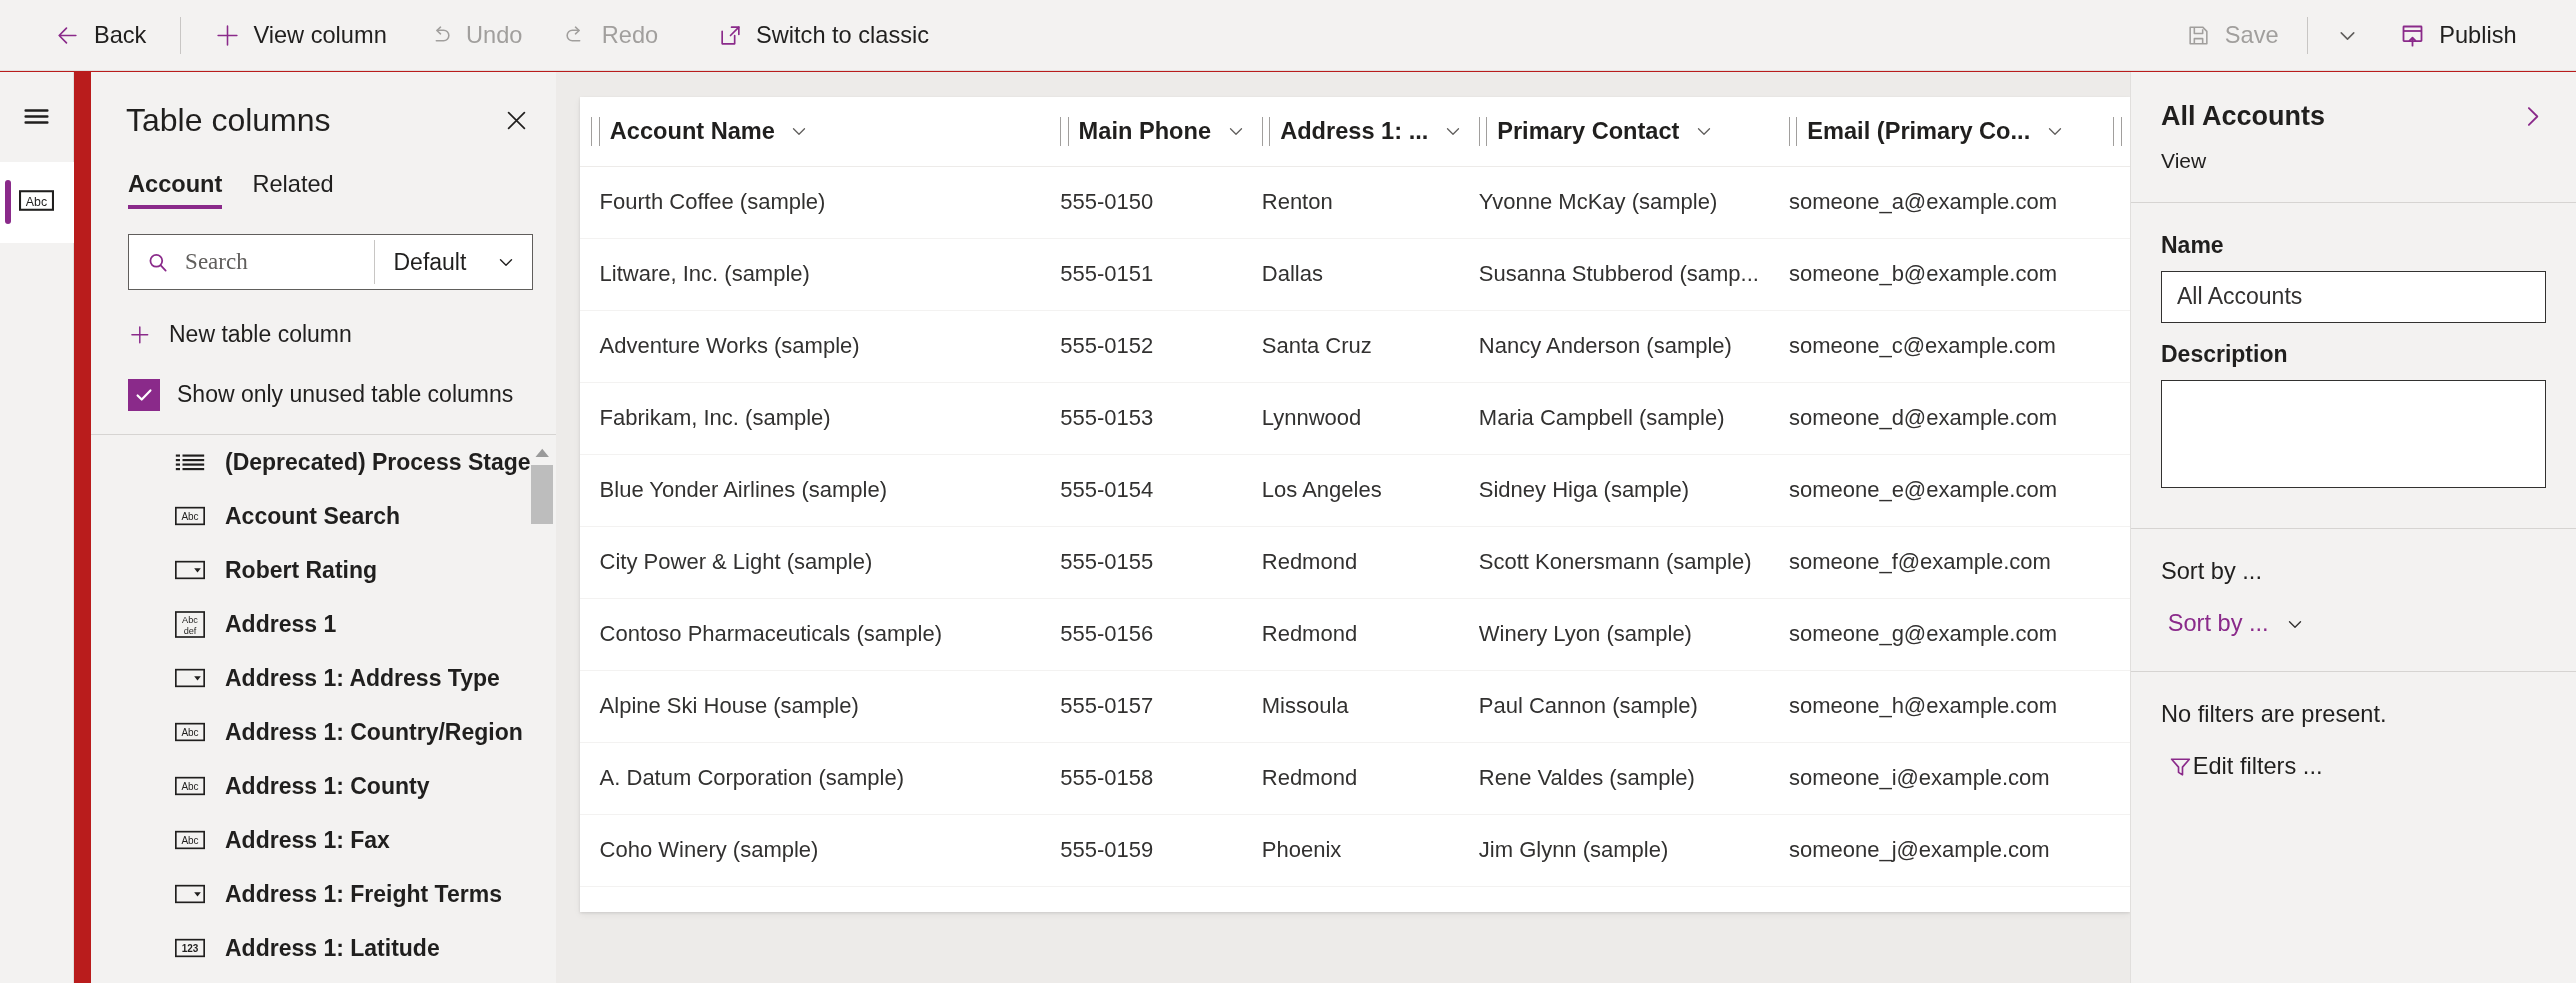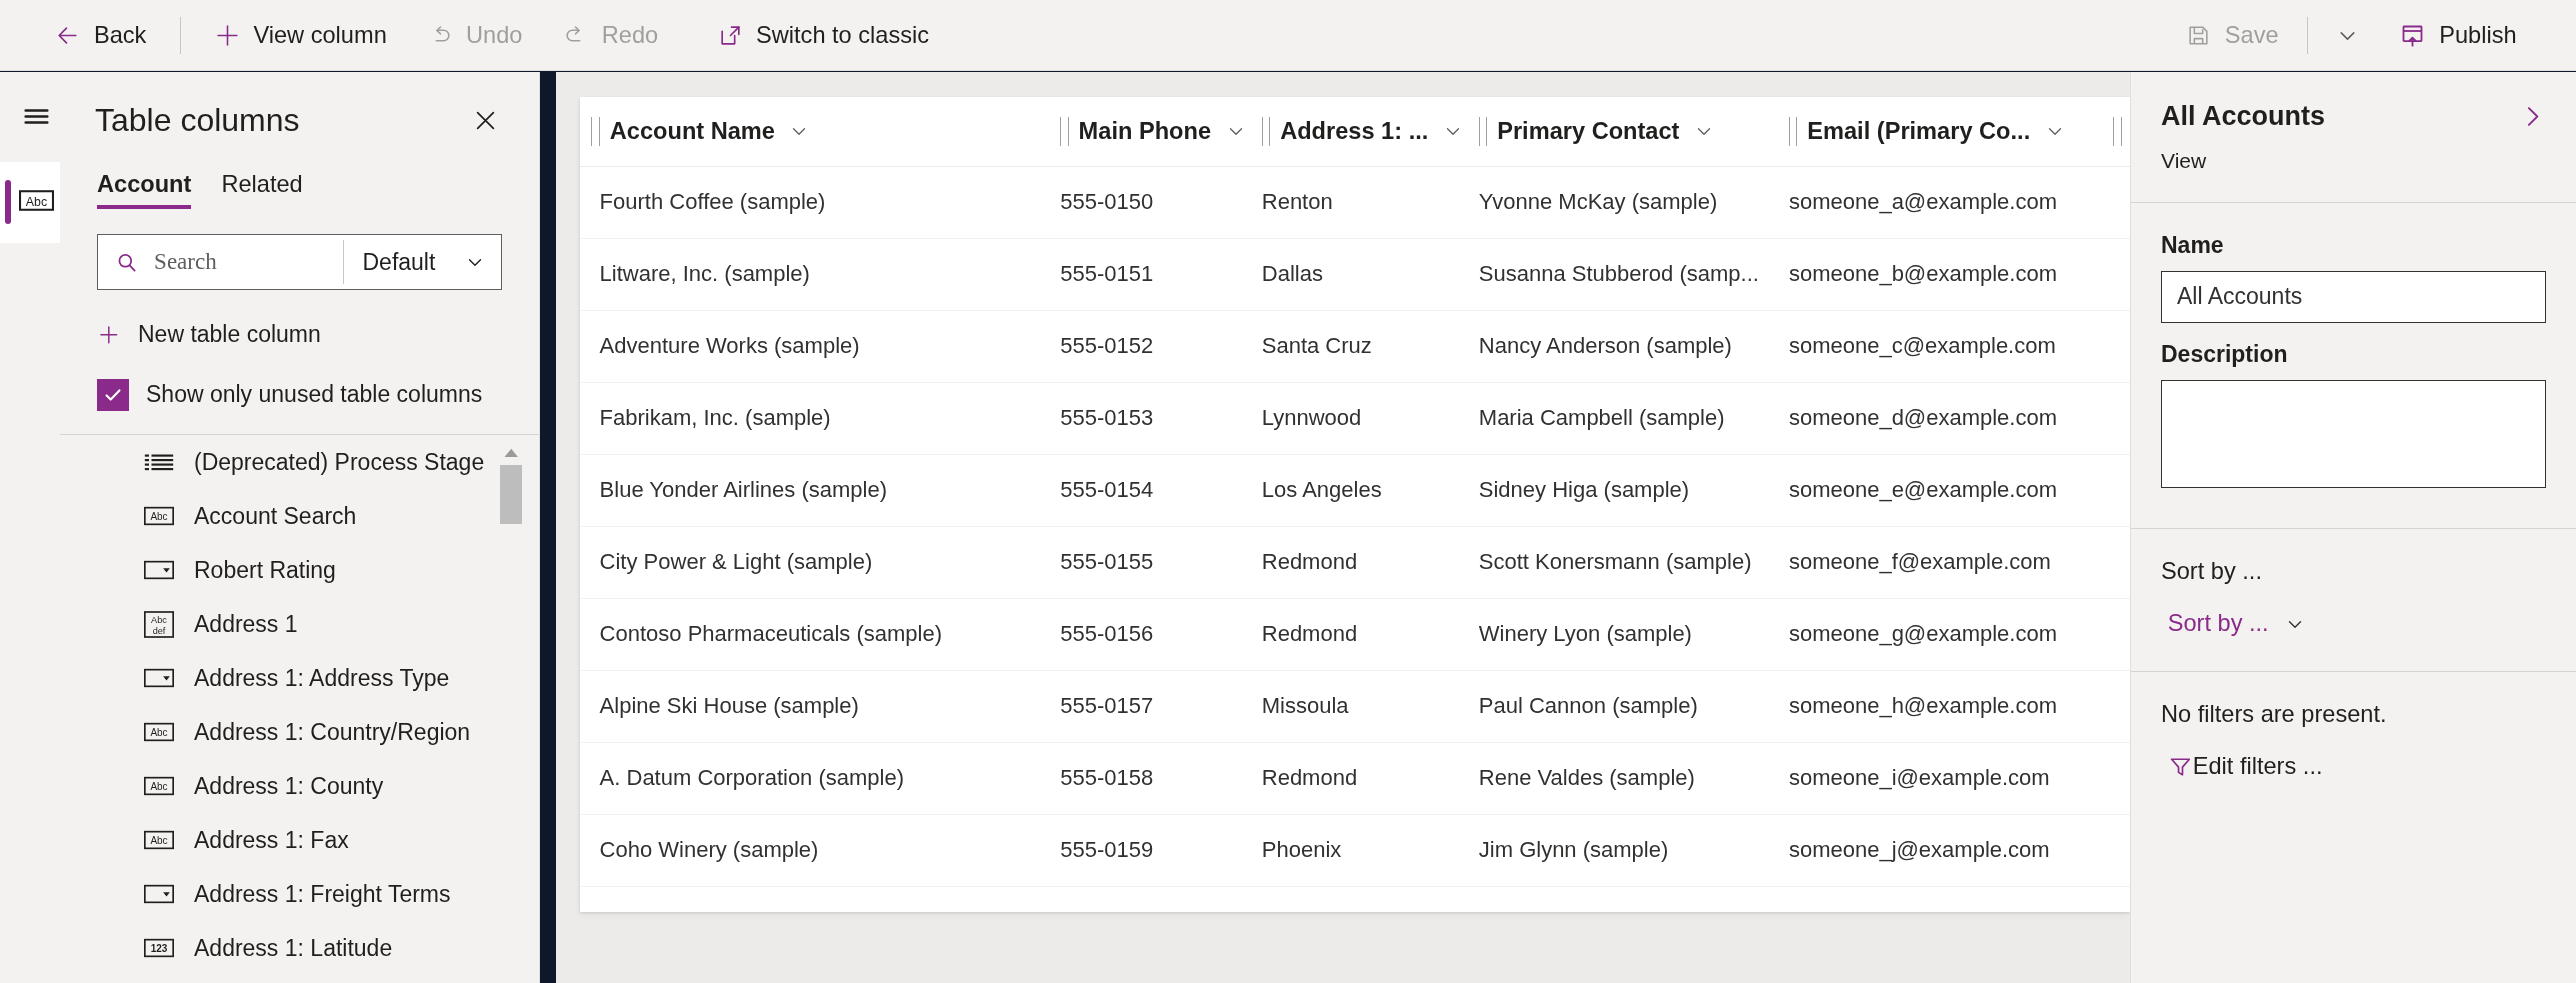--- a/index.html
+++ b/index.html
@@ -5,21 +5,21 @@
 <style>
   * { box-sizing: border-box; }
   html, body {
     margin: 0; padding: 0;
     width: 2576px; height: 984px;
     overflow: hidden;
     background: #edebe9;
     font-family: "Liberation Sans", sans-serif;
     -webkit-font-smoothing: antialiased;
   }
-  .app { position: relative; width: 2576px; height: 984px; background: #0f172a; }
+  .app { position: relative; width: 2576px; height: 984px; background: #b91c1c; }
 
   
   .cmdbar {
     position: absolute; left: 0; top: 0; width: 2576px; height: 71px;
     background: #f3f2f1;
     border-bottom: 0.8px solid #e1dfdd;
     display: flex; align-items: center;
   }
   .cmd-left { display: flex; align-items: center; height: 100%; padding-left: 35px; }
   .cmd-right { display: flex; align-items: center; height: 100%; margin-left: auto; padding-right: 39px; }
@@ -46,21 +46,21 @@
     position: relative; width: 74px; height: 81px; margin-top: 20px;
     background: #ffffff; display: flex; align-items: center; justify-content: center; cursor: pointer;
   }
   .rail-item .sel {
     position: absolute; left: 5px; top: 18.5px; width: 6.7px; height: 44px;
     background: #8a2a8a; border-radius: 3.4px;
   }
 
   
   .colpanel {
-    position: absolute; left: 60px; top: 72px; width: 480px; height: 912px;
+    position: absolute; left: 91px; top: 72px; width: 480px; height: 912px;
     background: #f3f2f1; border-right: 0.8px solid #e1dfdd;
   }
   .colpanel-head {
     display: flex; align-items: flex-start; justify-content: space-between;
     padding: 32px 34px 0 35px;
   }
   .colpanel-title { font-size: 32px; color: #201f1e; font-weight: 400; line-height: 1; }
   .close-btn { width: 40px; height: 40px; display:flex; align-items:center; justify-content:center; cursor: pointer; margin-top:-3.4px;}
 
   .tabs { display: flex; gap: 30px; padding: 30px 0 0 37px; }
@@ -97,21 +97,21 @@
   .showunused span { font-size: 23px; color: #201f1e; }
 
   .listwrap {
     position: absolute; left: 0; right: 0; top: 362px; bottom: 0;
     border-top: 0.8px solid #d6d4d2; overflow: hidden;
   }
   .collist { position: absolute; left: 0; top: 0; right: 0; bottom: 0; }
   .colitem {
     display: flex; align-items: center; gap: 20px; height: 54px; padding-left: 84px; cursor: pointer;
   }
-  .colitem .label { font-size: 23px; color: #201f1e; white-space: nowrap; }
+  .colitem .label { font-size: 23px; color: #201f1e; white-space: nowrap; font-weight: bold; }
 
   .fieldicon { flex: 0 0 auto; width: 30px; height: 30px; display: flex; align-items: center; justify-content: center; }
 
   .panelscroll { position: absolute; right: 17px; top: 8.4px; width: 22px; bottom: 8.4px; }
   .scroll-up { position:absolute; left:0; top:0; width:22px; height:18.5px; display:flex;align-items:center;justify-content:center; cursor:pointer;}
   .scroll-thumb { position: absolute; left: 0; top: 22px; width: 22px; height: 59px; background: #bdbdbd; cursor: pointer; }
 
   
   .gridarea { position: absolute; left: 556px; top: 72px; right: 446px; bottom: 0; background: #edebe9; }
   .gridcard {

